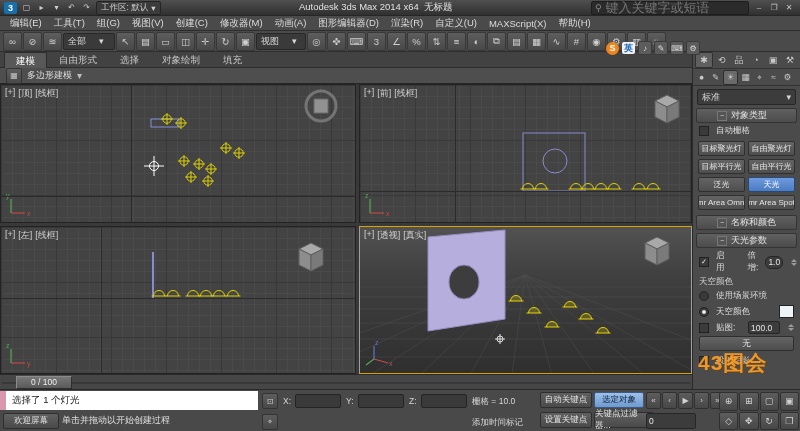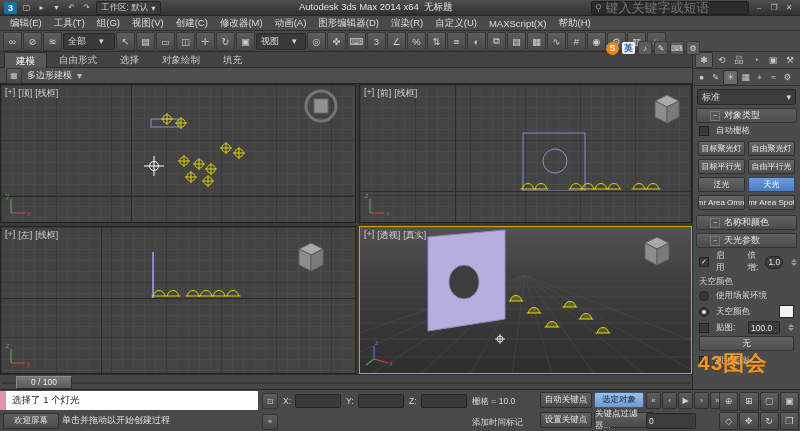--- a/index.html
+++ b/index.html
@@ -68,21 +68,21 @@
   .cp-tab{width:16px;height:14px;display:flex;align-items:center;justify-content:center;font-size:9px;
           color:#c9c9c9;background:#4b4b4b;border-radius:2px;}
   .cp-tab.active{background:#5f5f5f;border:1px solid #303030;}
   .cp-cats{height:16px;border-bottom:1px solid #333;padding:0 2px;gap:1px;}
   .cp-cat{width:13px;height:13px;display:flex;align-items:center;justify-content:center;font-size:8.5px;
           color:#c9c9c9;border-radius:2px;}
   .cp-cat.active{background:#6a6a6a;border:1px solid #2e2e2e;}
   .cp-dd{margin:3px 4px 1px;height:14px;background:#3c3c3c;border:1px solid #272727;border-radius:2px;
          display:flex;align-items:center;justify-content:space-between;padding:0 4px;font-size:9px;}
   .rollout-h{margin:3px 3px 0;height:13px;background:linear-gradient(#606060,#4c4c4c);border:1px solid #343434;
-             border-radius:2px;display:flex;align-items:center;gap:4px;padding:0 13px;font-size:9px;color:#e3e3e3;}
+             border-radius:2px;display:flex;align-items:center;gap:4px;padding:0 20px;font-size:9px;color:#e3e3e3;}
   .rollout-h .sign{width:8px;height:8px;border:1px solid #777;font-size:7px;line-height:7px;text-align:center;color:#ddd;background:#555;}
   .cp-line{display:flex;align-items:center;gap:7px;padding:2px 6px 1px;font-size:8.5px;color:#dcdcdc;}
   .chk{width:8px;height:8px;background:#3a3a3a;border:1px solid #222;display:inline-flex;align-items:center;
        justify-content:center;font-size:7px;color:#e8e8e8;flex:0 0 auto;}
   .radio{width:8px;height:8px;border-radius:50%;background:#3a3a3a;border:1px solid #222;display:inline-flex;
          align-items:center;justify-content:center;flex:0 0 auto;}
   .radio .dot{width:4px;height:4px;border-radius:50%;background:#e8e8e8;}
   .fld{background:#3c3c3c;border:1px solid #262626;border-radius:2px;color:#e6e6e6;font-size:8.5px;
        padding:0 2px;height:11px;display:inline-flex;align-items:center;}
   .spin{display:inline-flex;flex-direction:column;gap:1px;margin-left:1px;}

